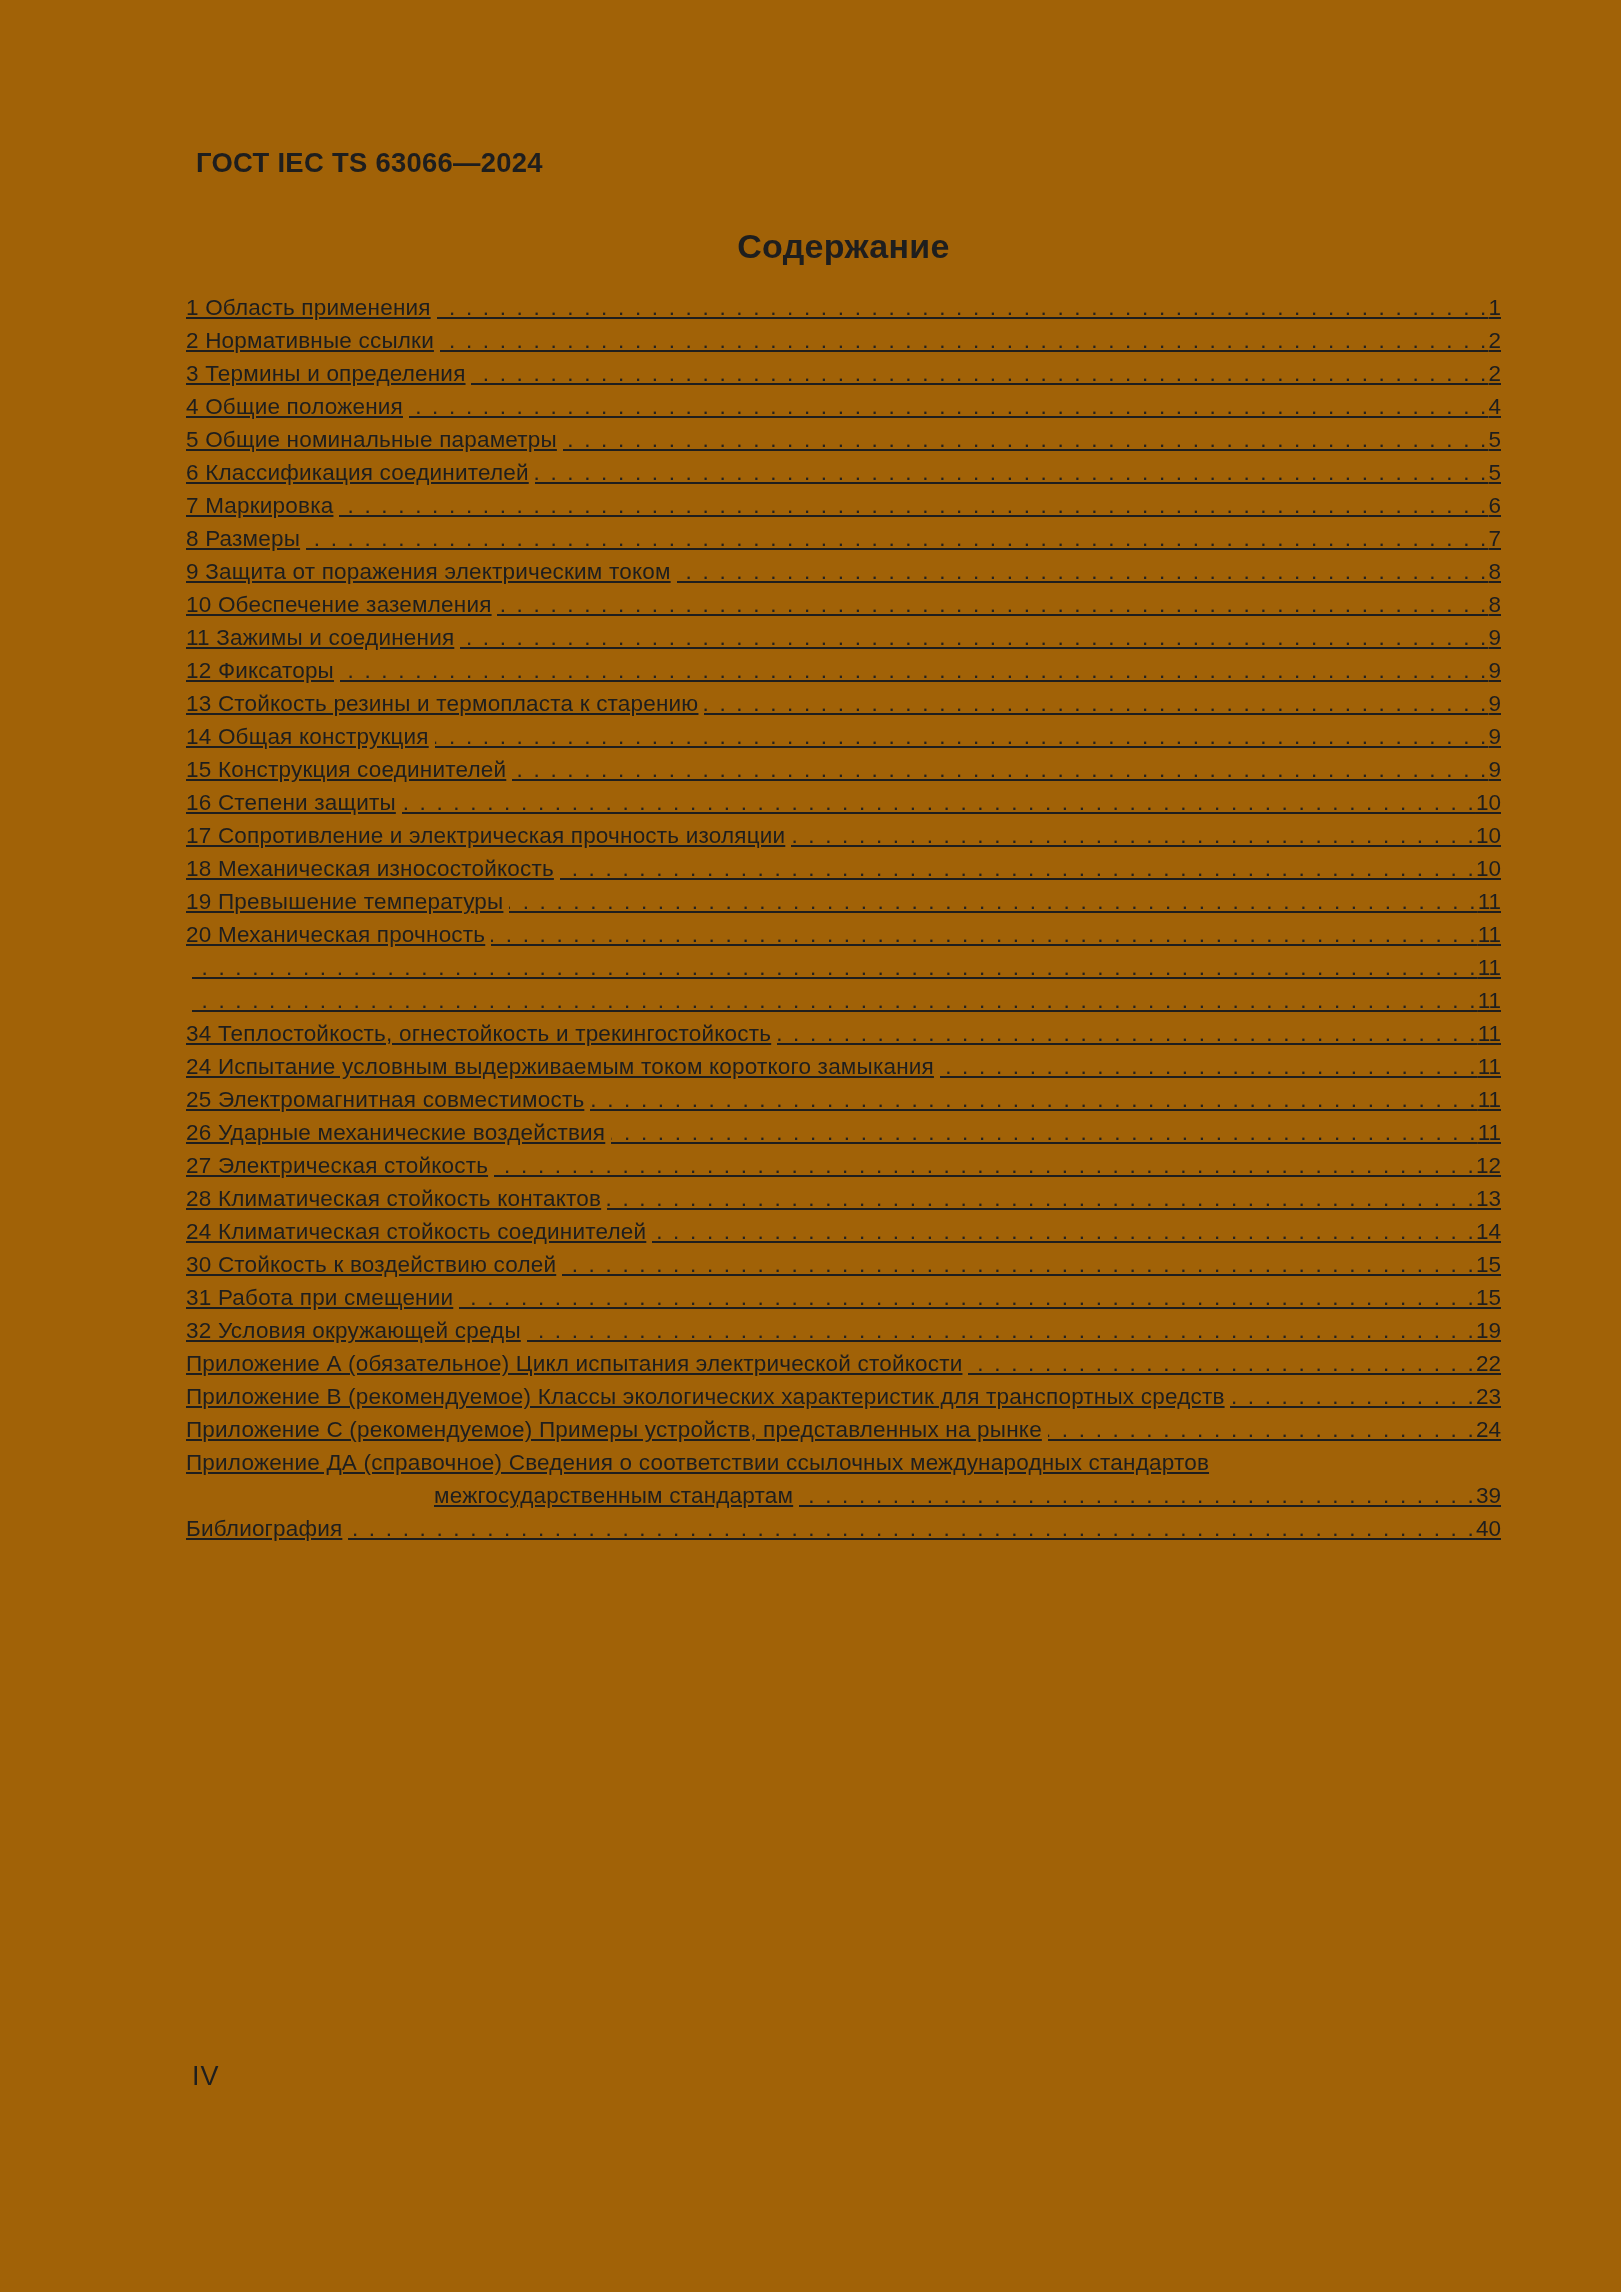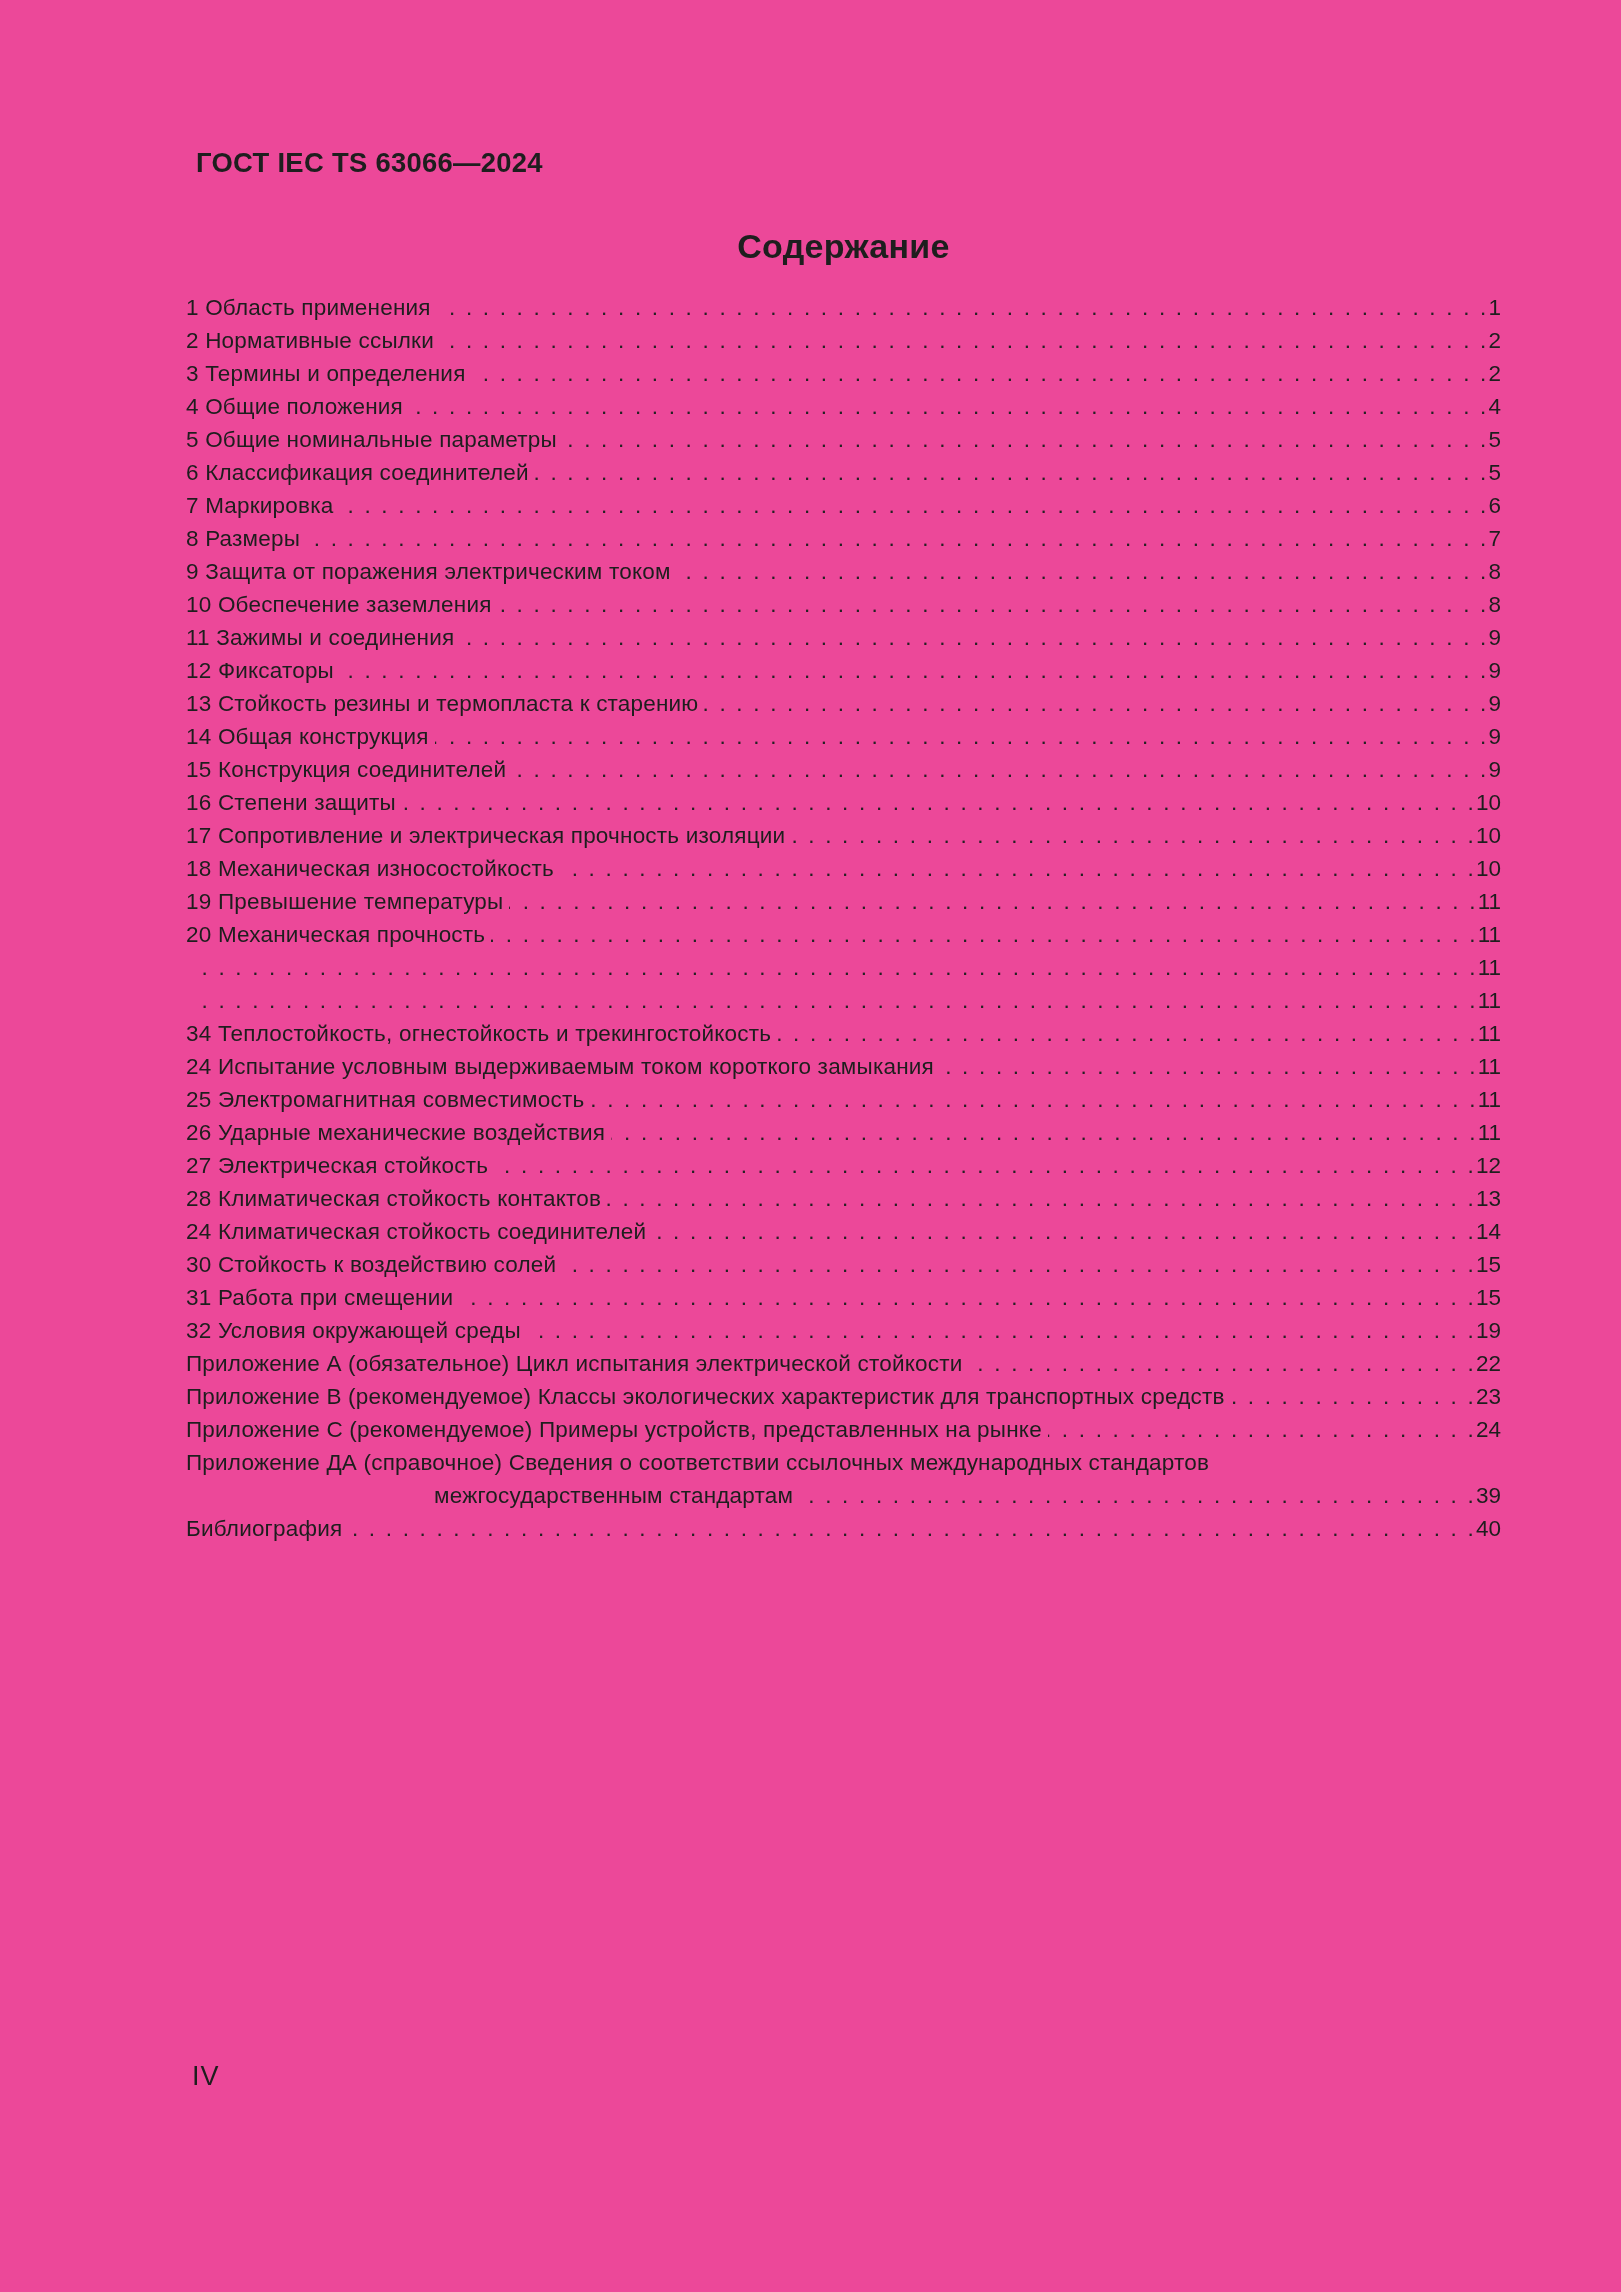--- a/index.html
+++ b/index.html
@@ -5,21 +5,21 @@
   html, body {
     margin: 0;
     padding: 0;
     background: #e8e8e8;
   }
   .page {
     position: relative;
     width: 1621px;
     height: 2293px;
     margin: 0 auto;
-    background: #ec4899;
+    background: #a16207;
     color: #1e1e1e;
     font-family: "Liberation Sans", "DejaVu Sans", sans-serif;
     overflow: hidden;
   }
   .doc-header {
     position: absolute;
     left: 196px;
     top: 147px;
     font-size: 27.4px;
     font-weight: bold;
@@ -43,20 +43,21 @@
     top: 291px;
     width: 1315px;
     font-size: 22.5px;
     line-height: 33px;
   }
   .toc-line {
     display: flex;
     align-items: center;
     height: 33px;
     white-space: nowrap;
+    text-decoration: underline;
   }
   .toc-label {
     flex: 0 0 auto;
     letter-spacing: 0.2px;
   }
   .toc-label.indent {
     margin-left: 248px;
   }
   .toc-dots {
     flex: 1 1 auto;

